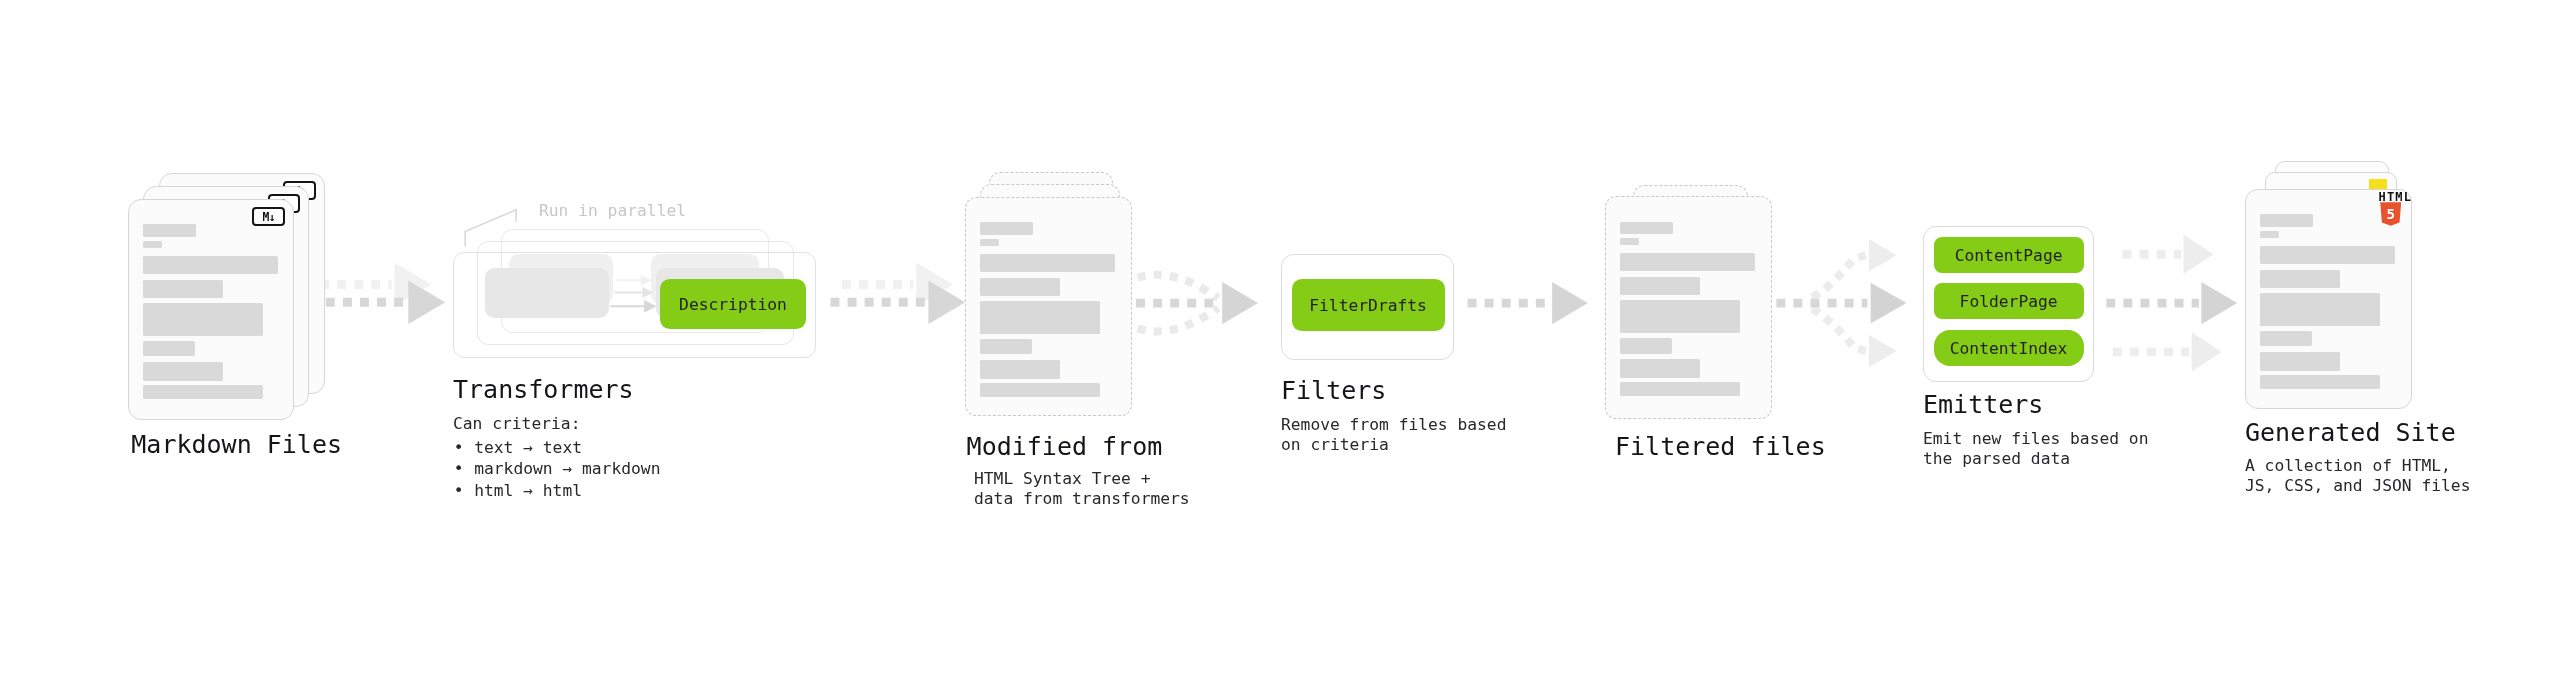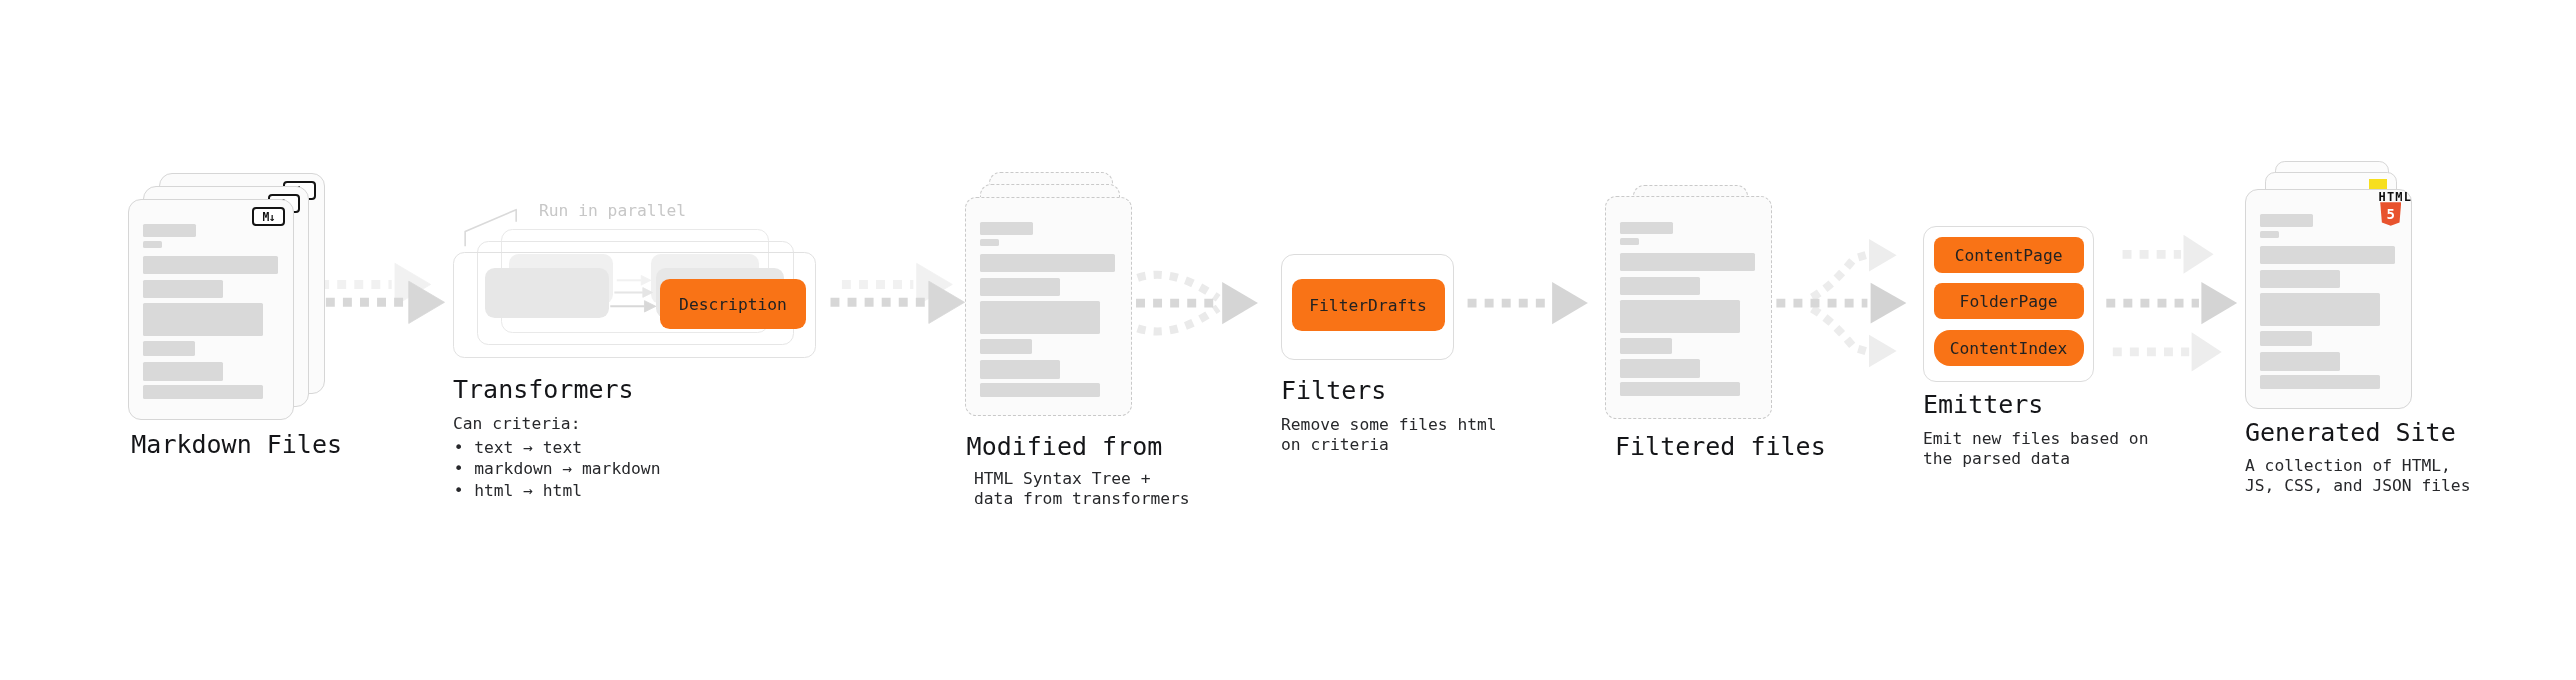--- a/index.html
+++ b/index.html
@@ -22,21 +22,21 @@
   .bars i:nth-child(6){top:141px;width:52px;height:15.4px;}
   .bars i:nth-child(7){top:162px;width:80px;height:18.7px;}
   .bars i:nth-child(8){top:185px;width:120px;height:14px;}
 
   
   .title{position:absolute;font-size:25px;font-weight:500;color:#141518;white-space:nowrap;line-height:28px;}
   .desc{position:absolute;font-size:16.3px;color:#27282b;line-height:20.3px;white-space:nowrap;}
   .anno{position:absolute;font-size:16.3px;color:#c7c7c7;white-space:nowrap;line-height:19.5px;margin-left:16px;}
 
   
-  .pill{position:absolute;background:#f97316;border-radius:9.8px;box-sizing:border-box;
+  .pill{position:absolute;background:#84cc16;border-radius:9.8px;box-sizing:border-box;
         display:flex;align-items:center;justify-content:center;font-size:16.3px;font-weight:500;color:#222;white-space:nowrap;}
   .pill.g1{background:#f0f0f0;}
   .pill.g2{background:#e7e7e7;}
   .wbox{position:absolute;background:#fff;border:1.6px solid #dcdcdc;border-radius:13px;box-sizing:border-box;}
   .tbox{position:absolute;background:transparent;border:1.6px solid #e4e4e4;border-radius:11.4px;box-sizing:border-box;}
 
   
   .md-badge{position:absolute;top:7.3px;right:8.1px;width:32.5px;height:18.7px;background:#fff;border:2px solid #141414;
             border-radius:4.1px;box-sizing:border-box;display:flex;align-items:center;justify-content:center;
             font-size:11.4px;font-weight:700;letter-spacing:-0.8px;color:#111;}
@@ -208,21 +208,21 @@
       <div>HTML Syntax Tree +</div>
       <div>data from transformers</div>
     </div>
   </div>
 
   <div class="grp" style="left:1281px;top:254px;width:228px;height:244px">
     <div class="wbox" style="left:0;top:0;width:173px;height:106px"></div>
     <div class="pill" style="left:10.6px;top:25px;width:153px;height:52px">FilterDrafts</div>
     <div class="title" style="left:0;top:123px">Filters</div>
     <div class="desc" style="left:0;top:161px">
-      <div>Remove some files html</div>
+      <div>Remove from files based</div>
       <div>on criteria</div>
     </div>
   </div>
 
   <div class="grp" style="left:1605px;top:185px;width:244px;height:325px">
     <div class="doc dashed" style="left:28.4px;top:0;width:115px;height:41px"></div>
     <div class="doc dashed" style="left:0;top:11.4px;width:167px;height:223px">
       <div class="bars">
           <i></i>
           <i></i>

